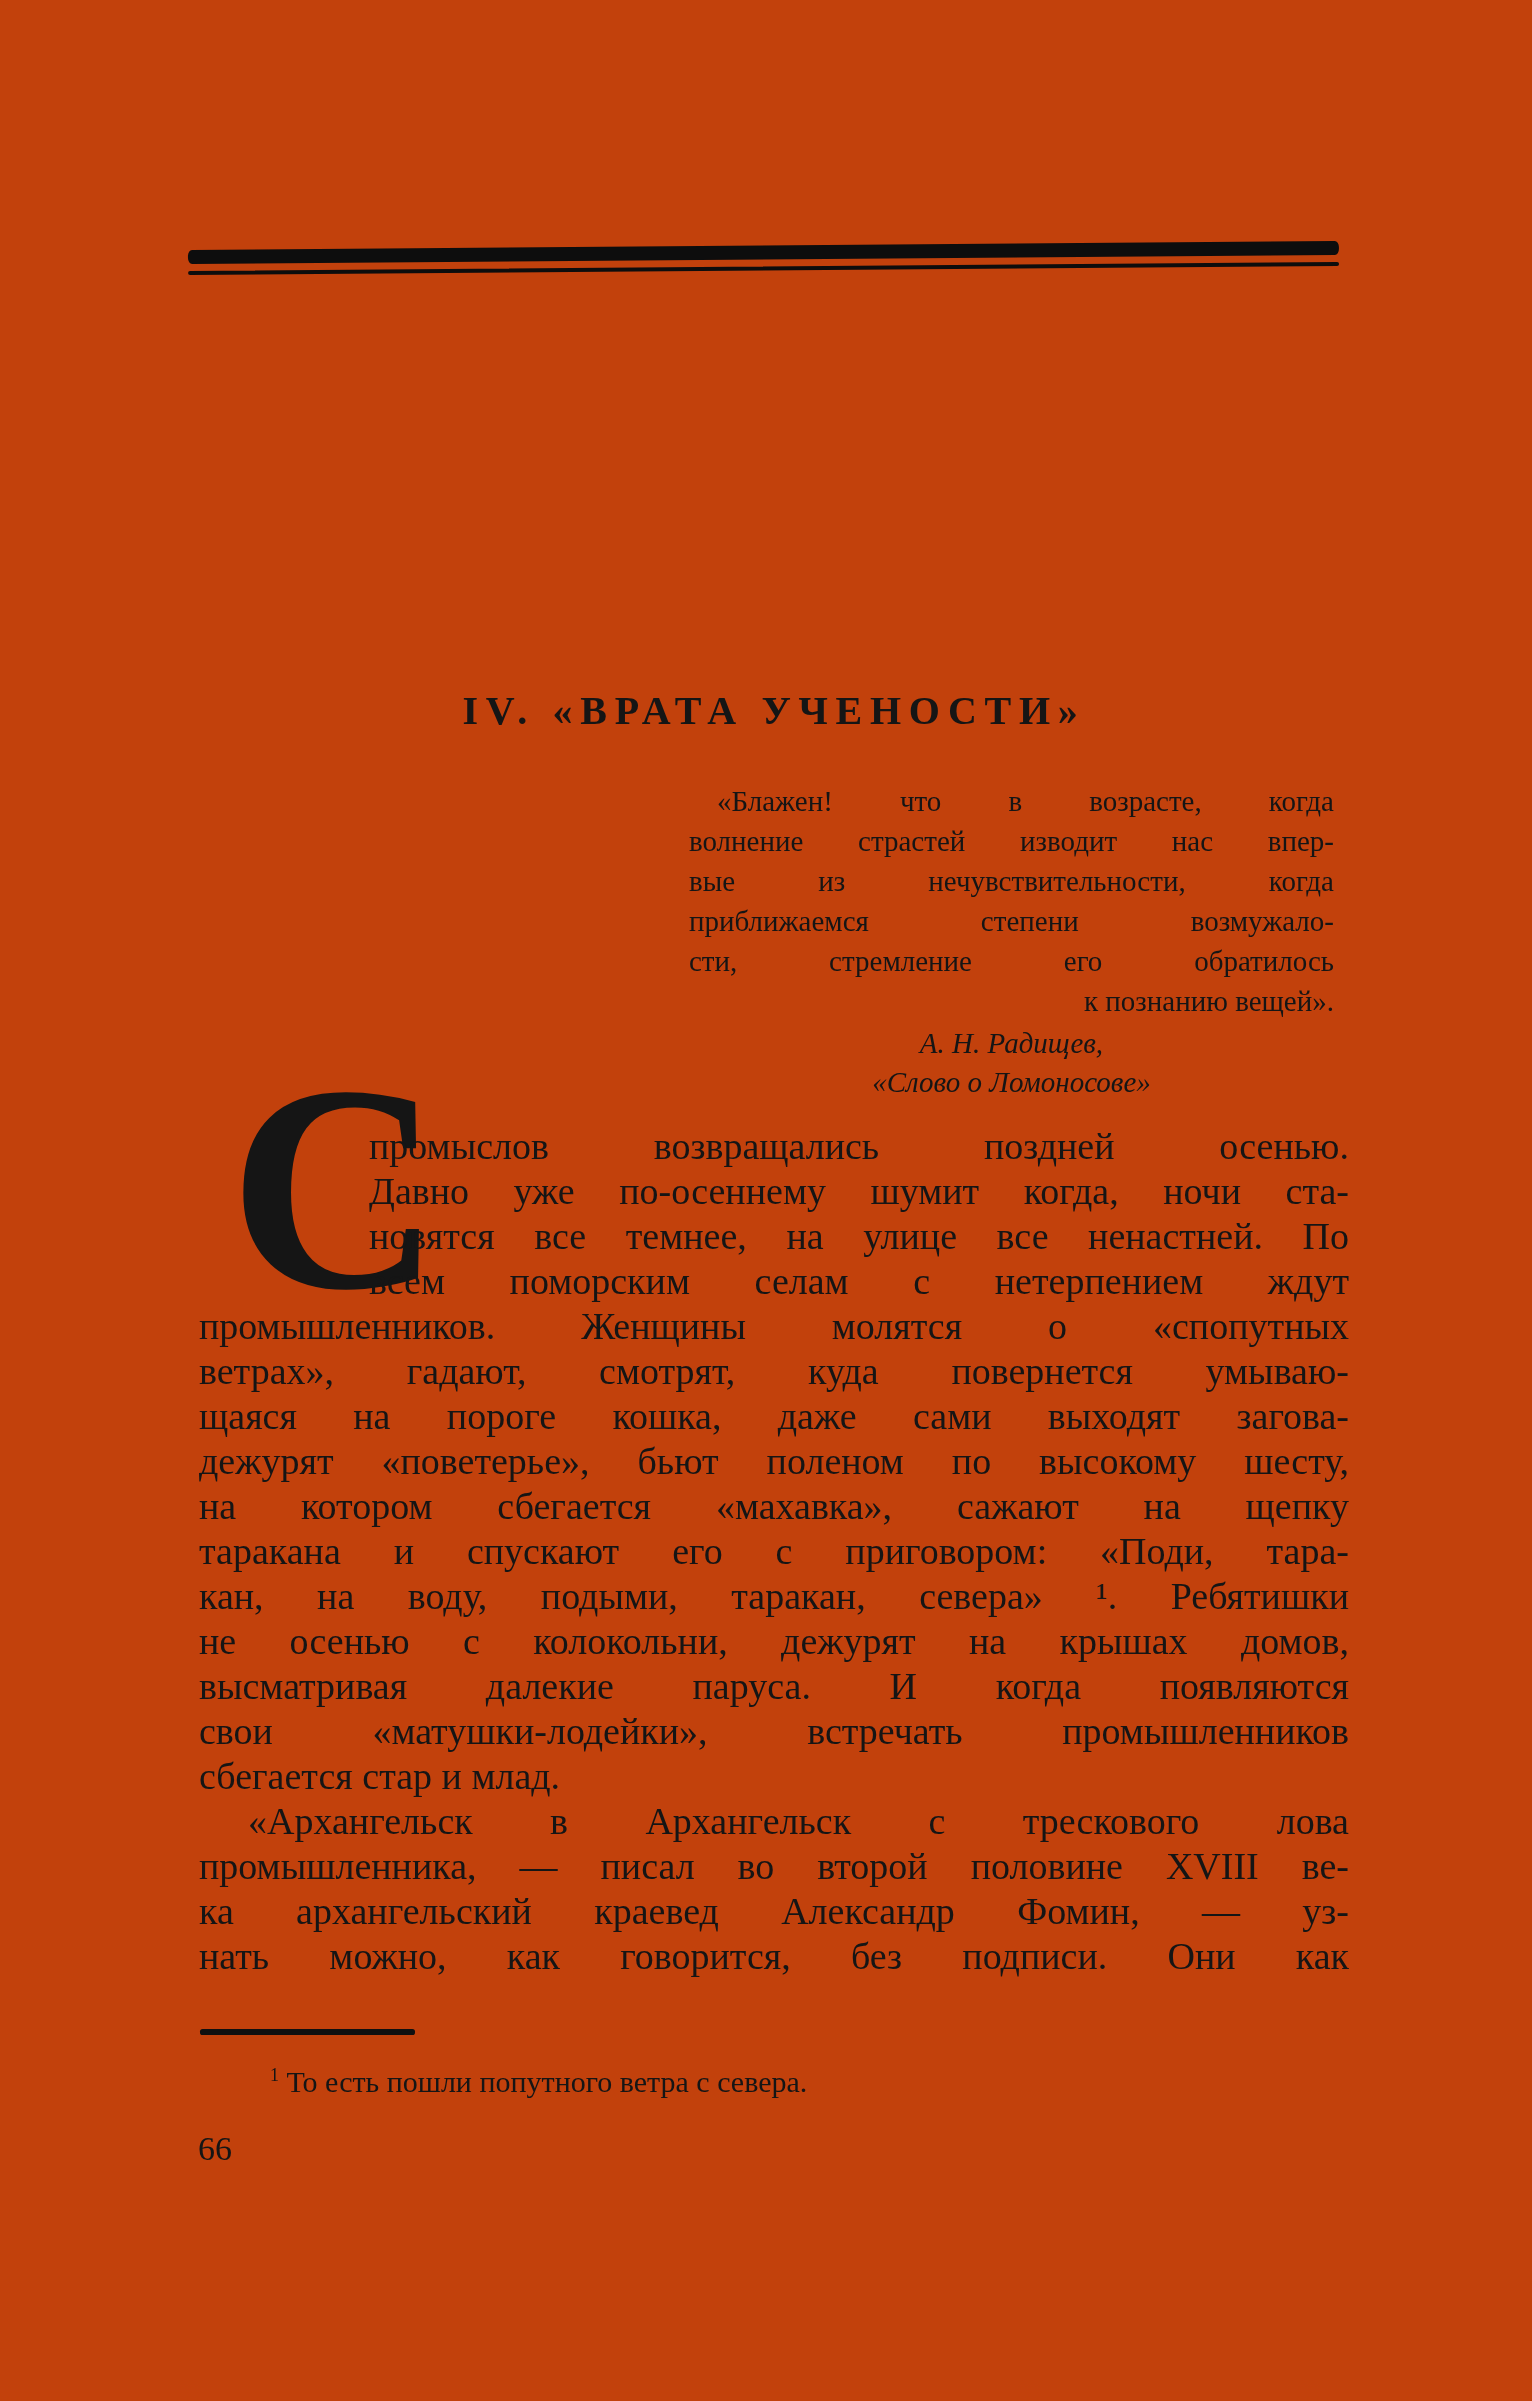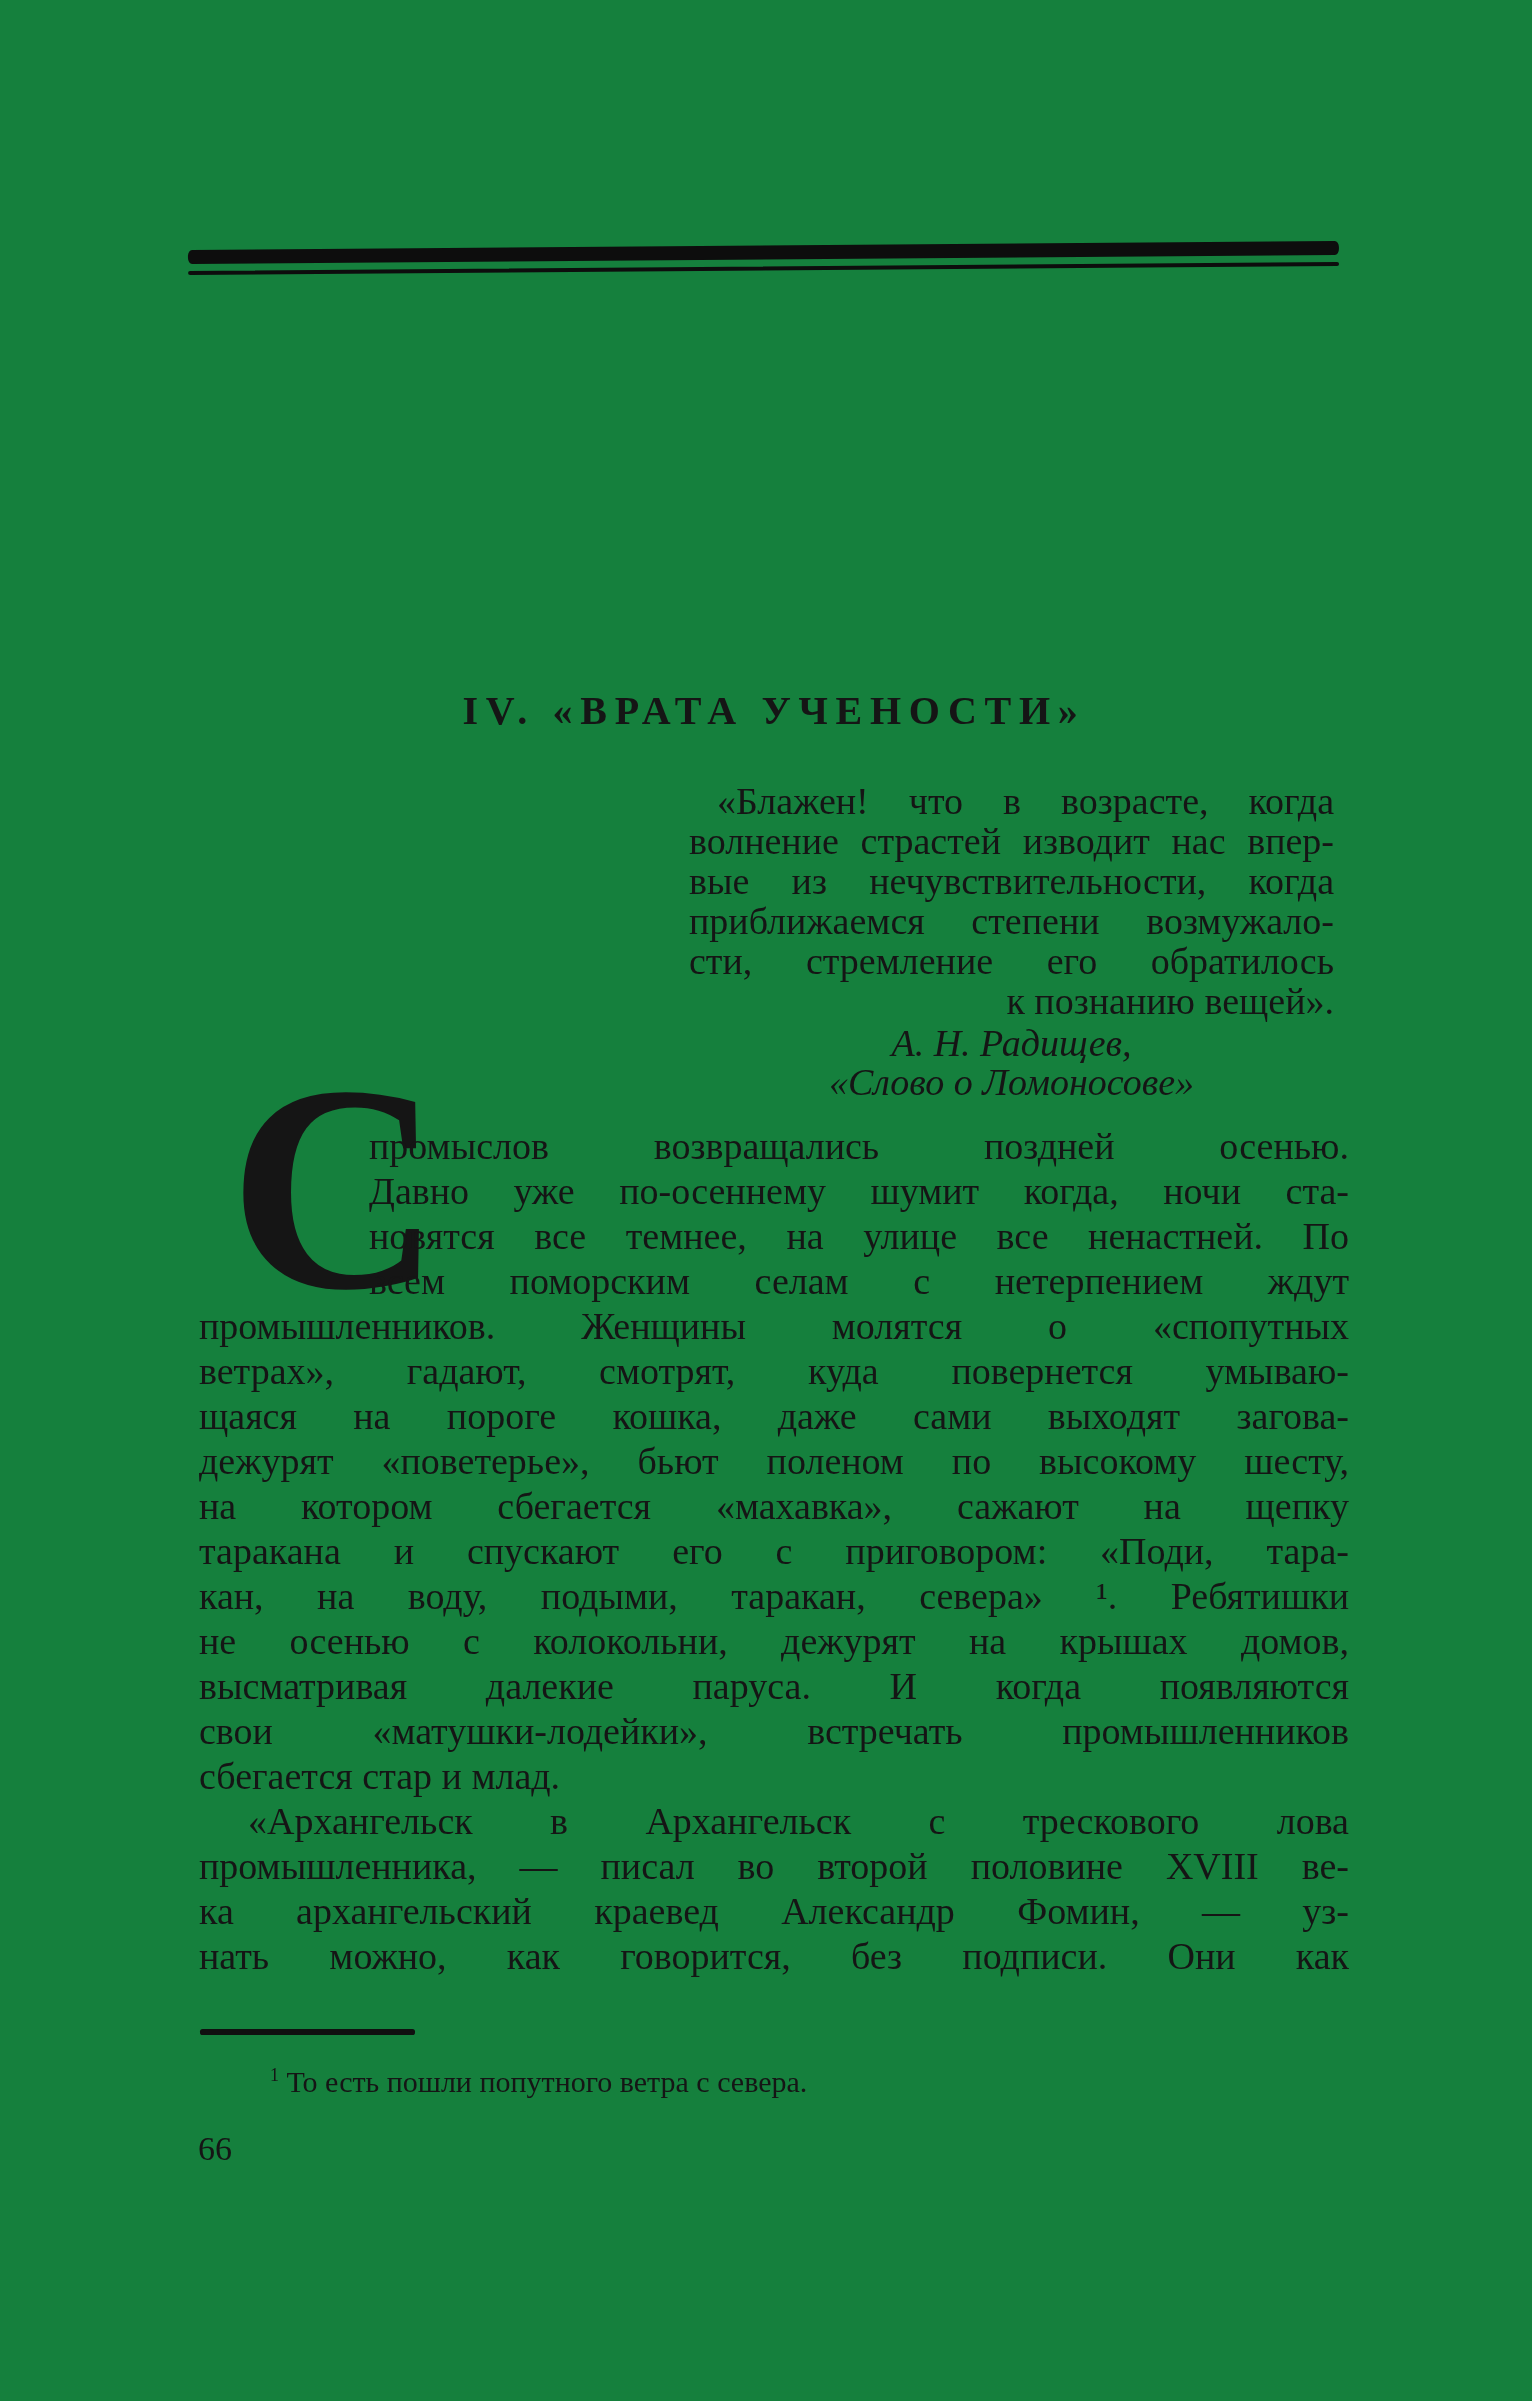--- a/index.html
+++ b/index.html
@@ -4,21 +4,21 @@
 <style>
   html, body { margin: 0; padding: 0; }
   body {
     width: 1533px; height: 2401px;
     background: #f4f4f2;
     font-family: "Liberation Serif", serif;
   }
   .page {
     position: relative;
     width: 1533px; height: 2401px;
-    background: #15803d;
+    background: #c2410c;
     color: #151515;
     overflow: hidden;
   }
 
   
   .top-rule {
     position: absolute; left: 188px; top: 250px; width: 1151px;
     transform: rotate(-0.45deg); transform-origin: left center;
   }
   .rule-thick { height: 14px; background: #0d0d0d; border-radius: 4.1px/6.1px; }
@@ -28,21 +28,21 @@
   .heading {
     position: absolute; left: 199px; top: 687px; width: 1150px;
     margin: 0; text-align: center;
     font-size: 40px; font-weight: bold; letter-spacing: 7.7px;
     white-space: nowrap;
   }
 
   
   .epigraph {
     position: absolute; left: 689px; top: 781px; width: 645px;
-    font-size: 38px; line-height: 40px;
+    font-size: 29px; line-height: 40px;
   }
   .epigraph .tline { text-align: justify; text-align-last: justify; }
   .epi-lines .tline:first-child { text-indent: 28px; }
   .epi-last { text-align: right; }
   .attribution { margin-top: 3.1px; font-style: italic; text-align: center; line-height: 39px; }
 
   
   .dropcap {
     position: absolute; left: 229px; top: 1041px;
     font-size: 294px; line-height: 1; font-weight: bold;

